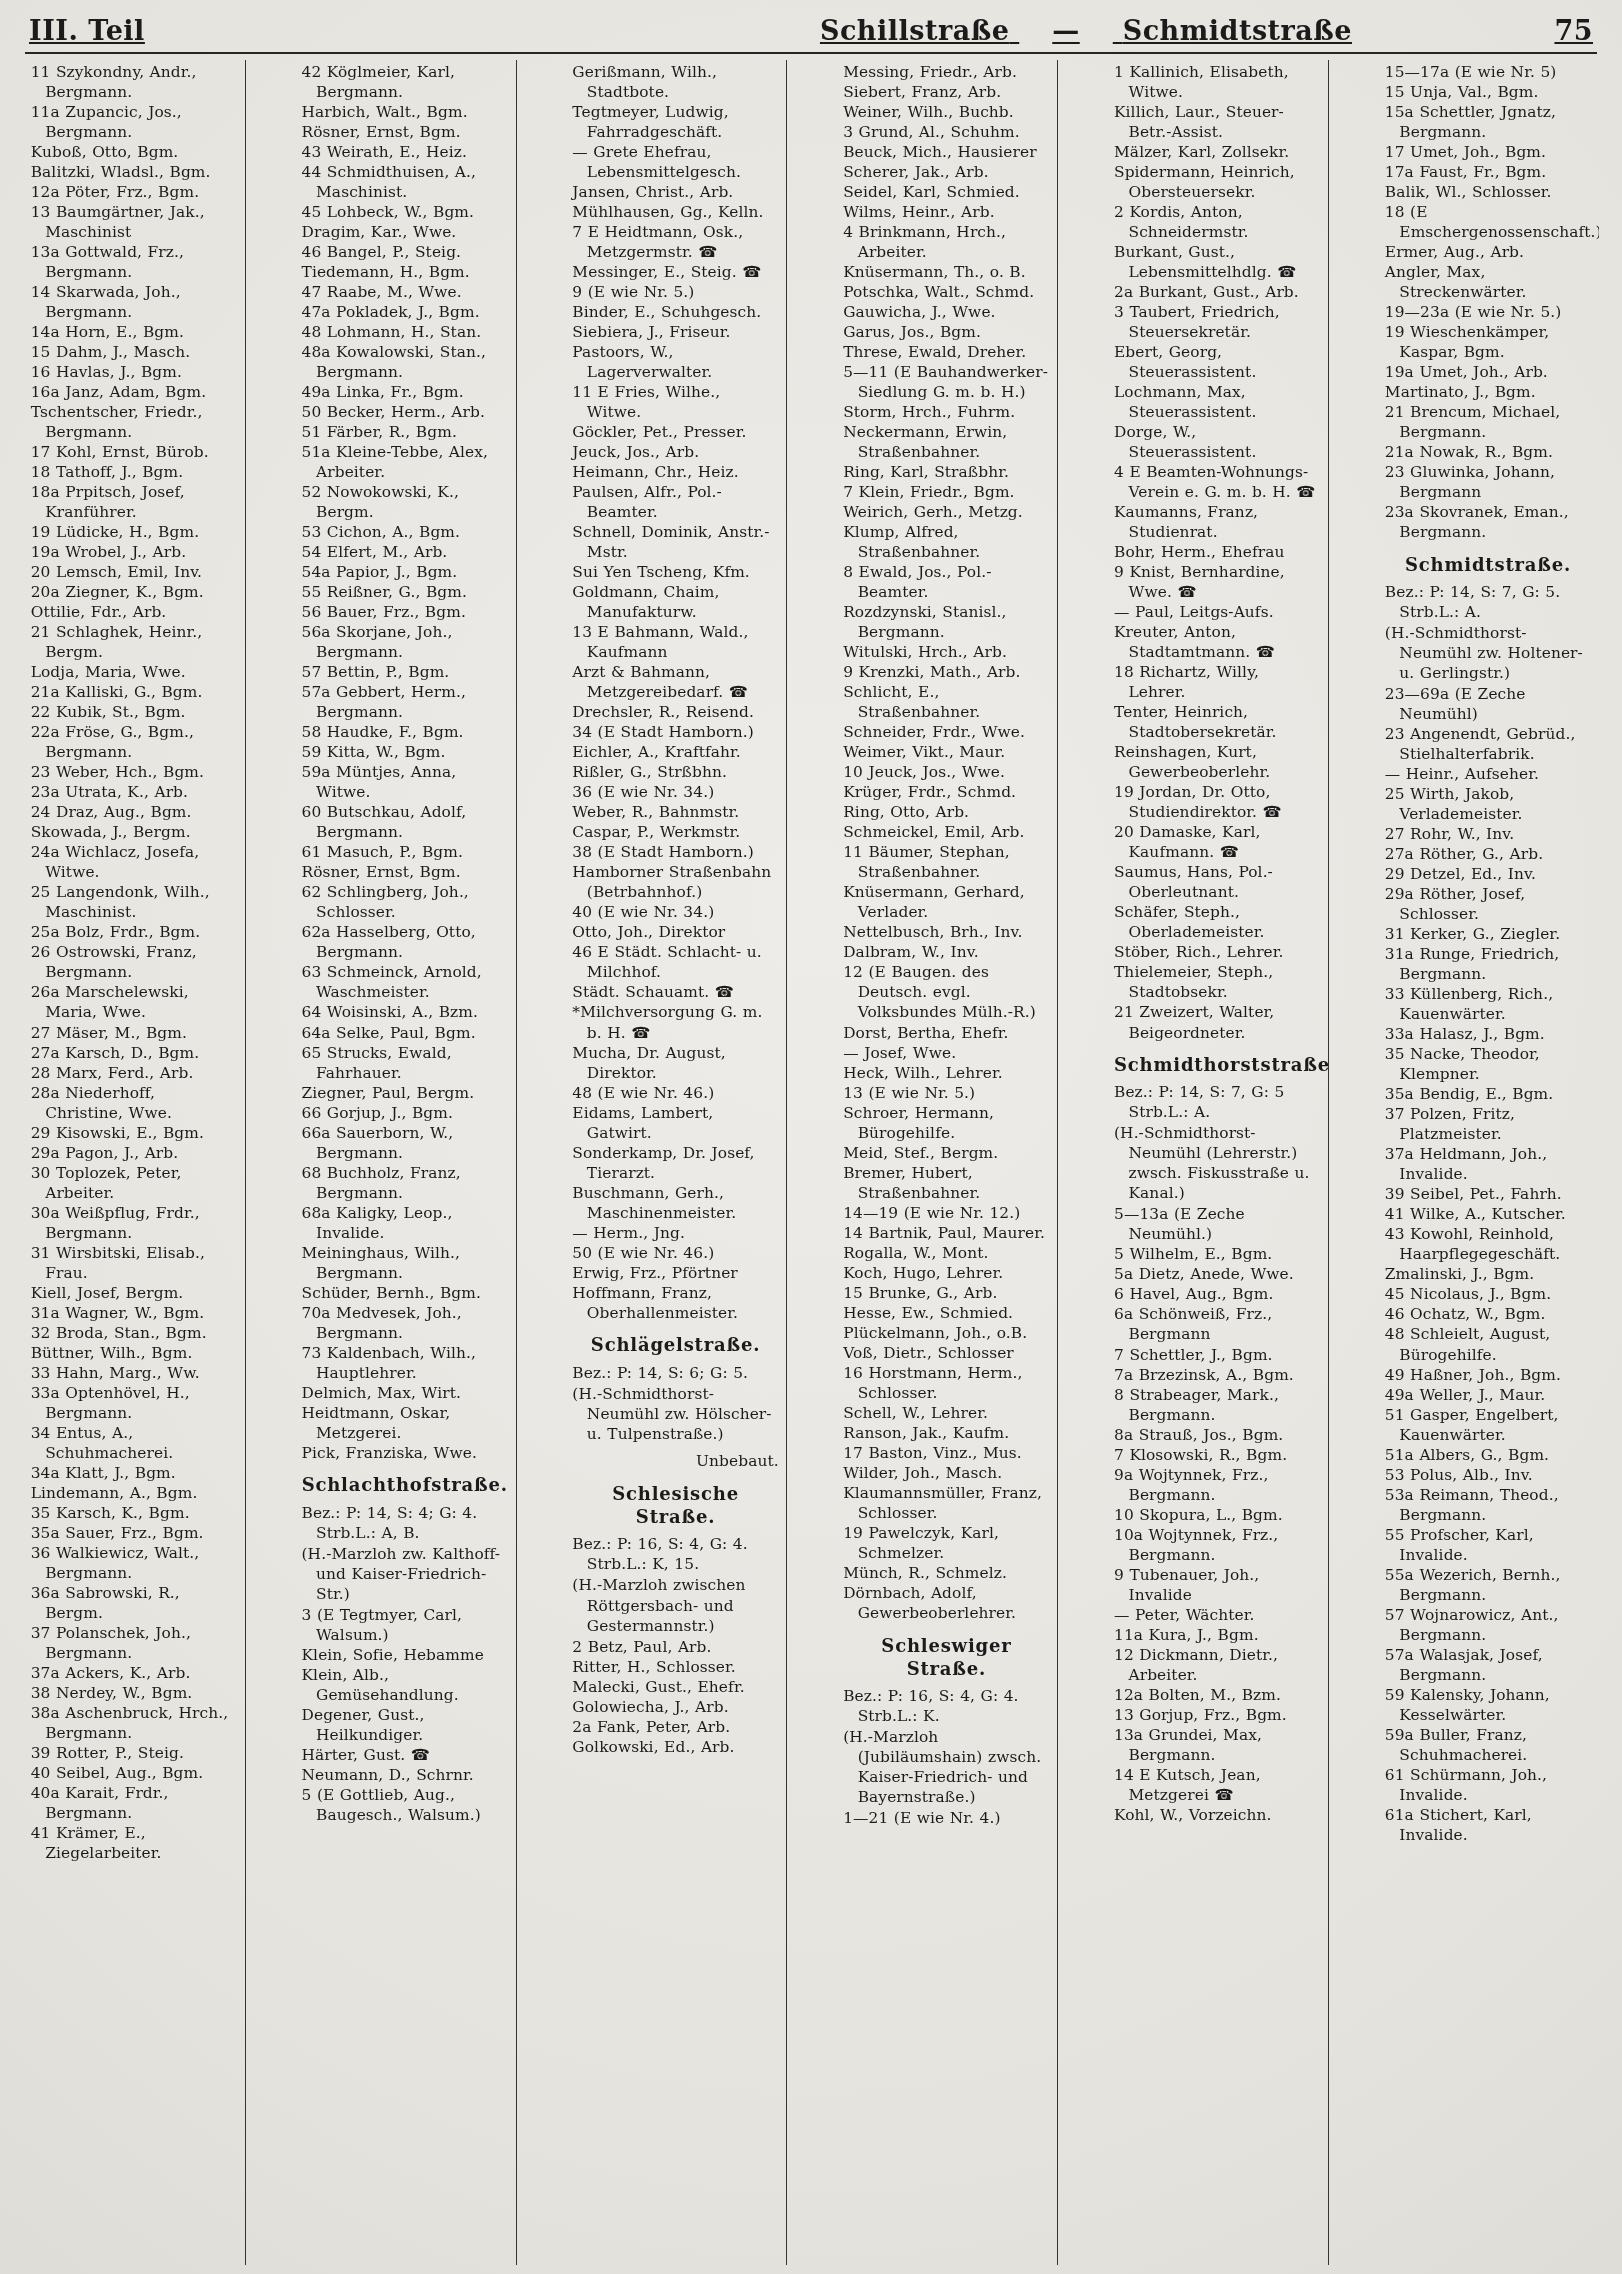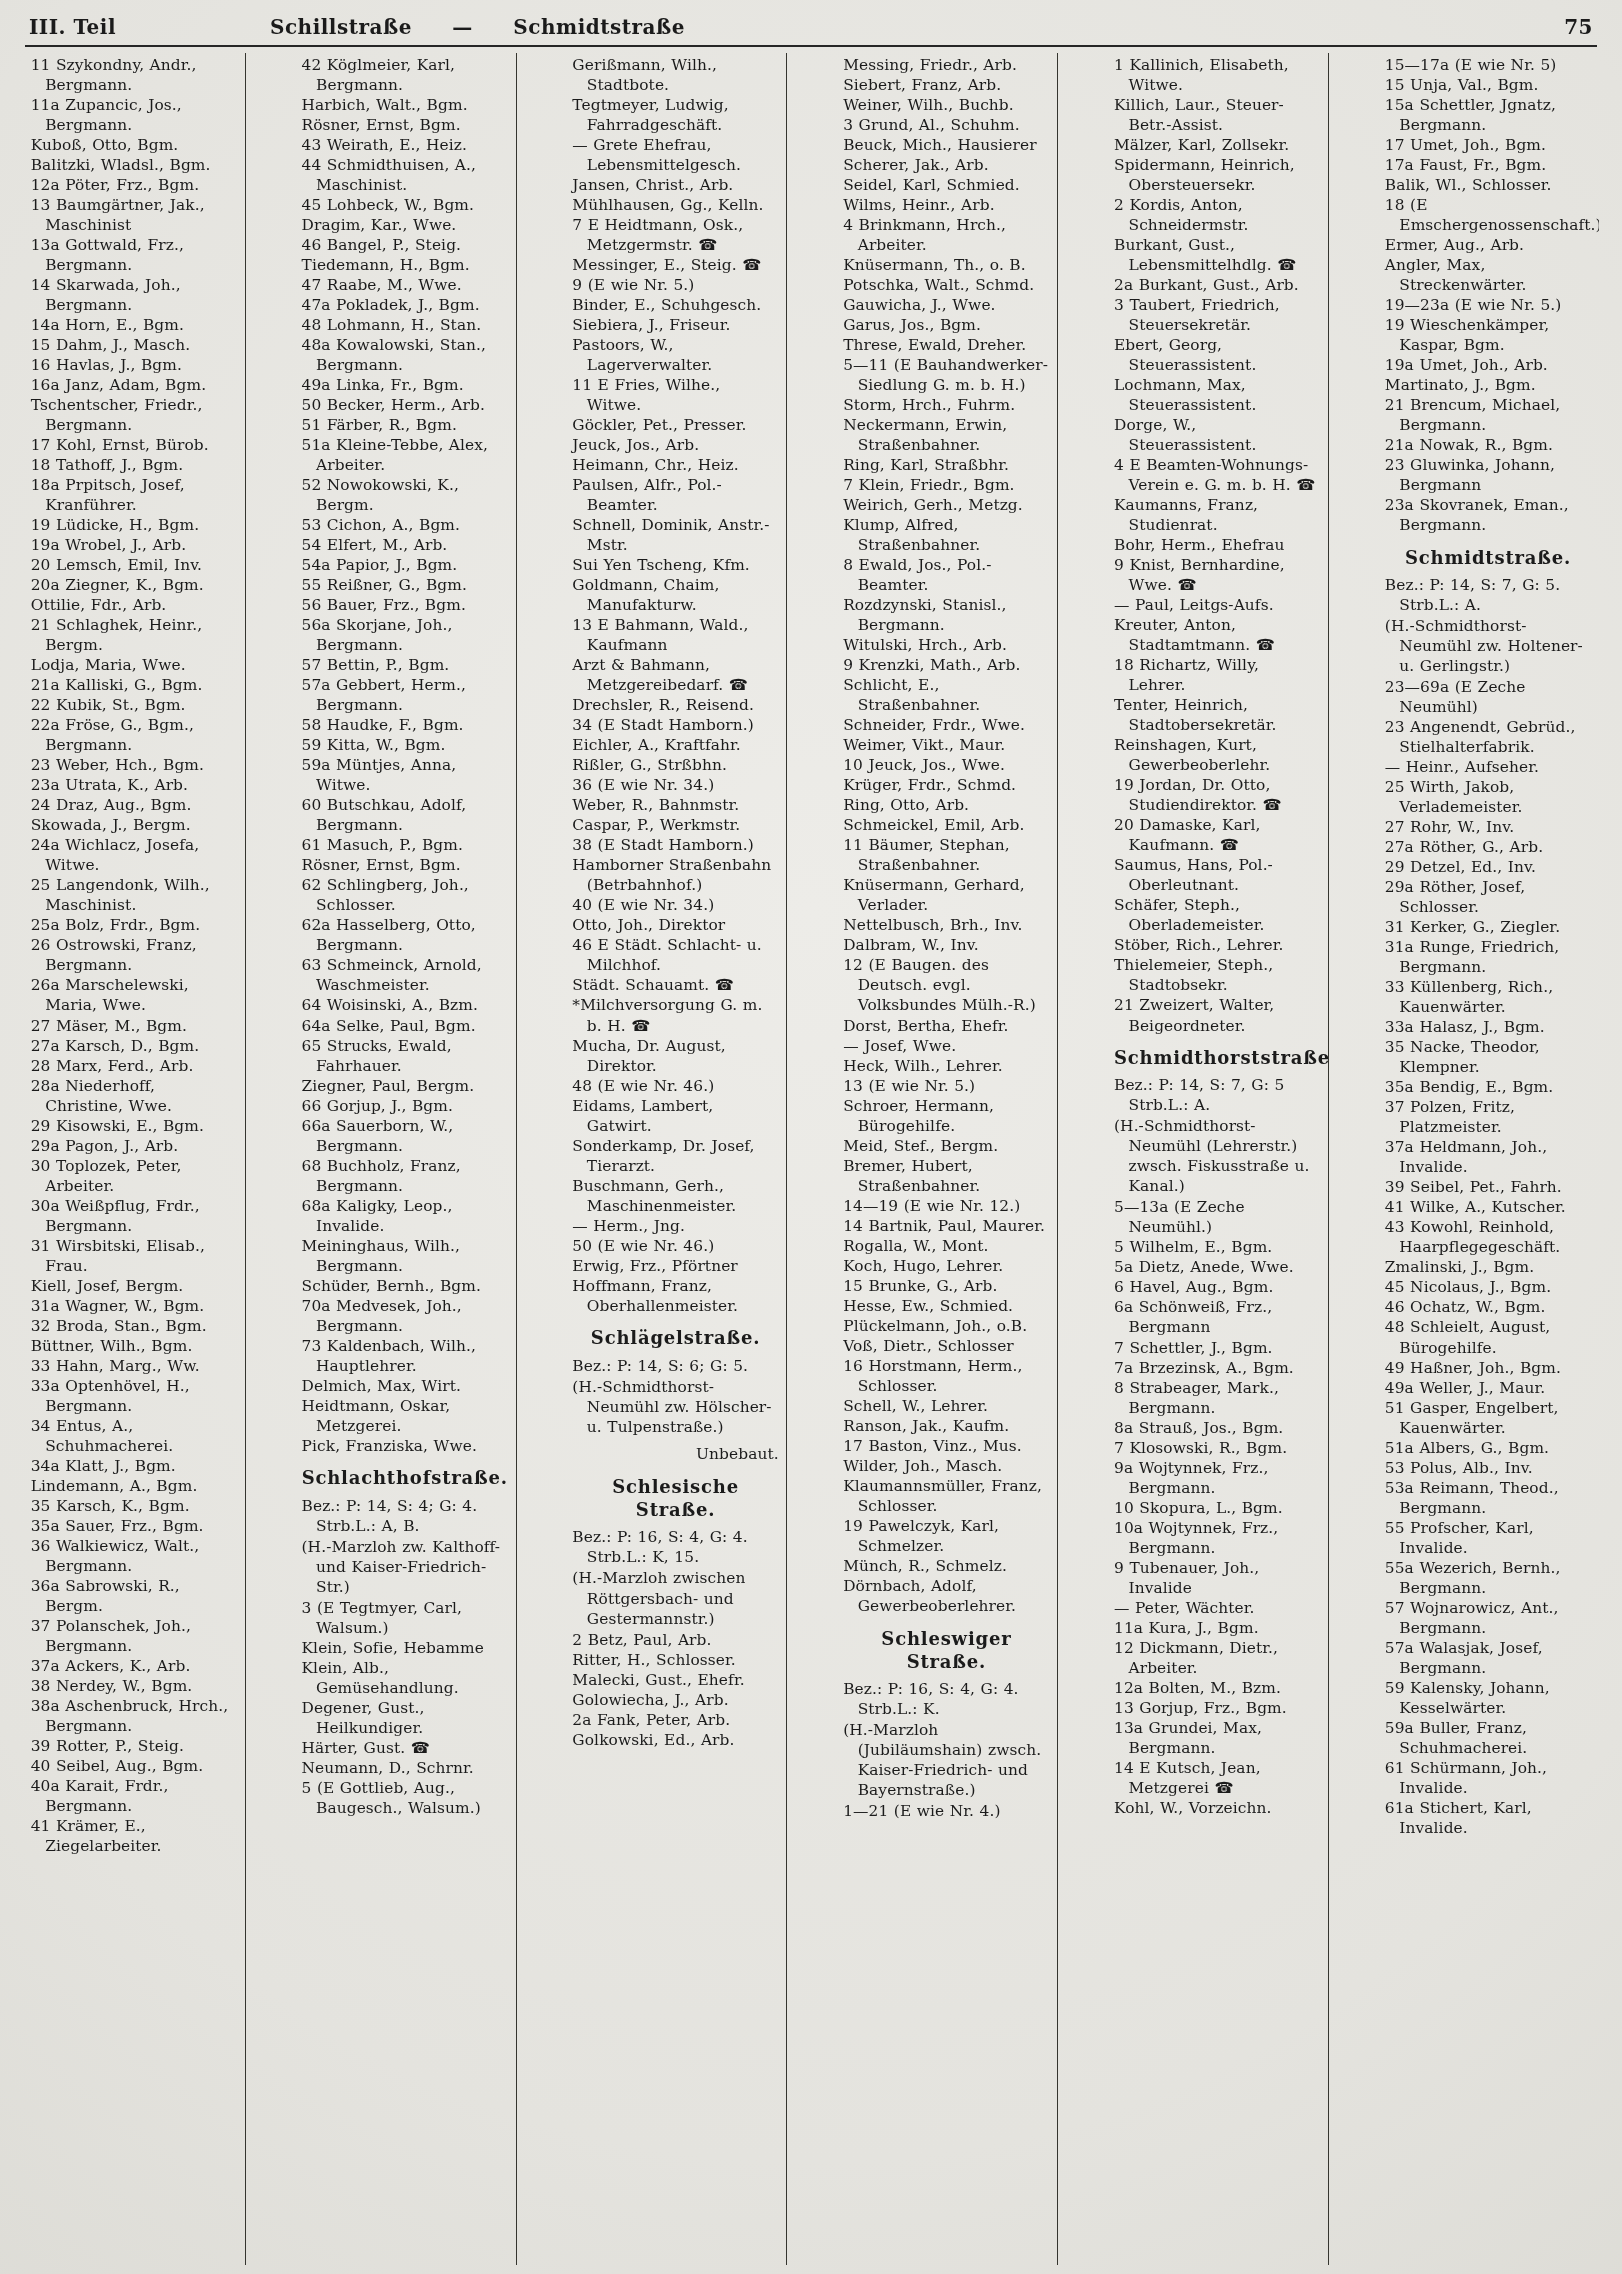--- a/index.html
+++ b/index.html
@@ -10,24 +10,24 @@
     color:#1b1b1b;
   }
   .page{
     width:1622px;height:2275px;box-sizing:border-box;
     background:radial-gradient(120% 100% at 50% 40%, #edece8 0%, #e4e3de 55%, #d4d3cc 100%);
     display:flex;flex-direction:column;
   }
   .page-header{
     display:flex;align-items:baseline;
     padding:15.4px 29px 3.9px 29px;
-    font-weight:bold;font-size:20px;letter-spacing:0.5px;
+    font-weight:bold;font-size:27px;letter-spacing:0.5px;text-decoration:underline;
   }
   .hdr-left{width:241px;text-align:left;}
-  .hdr-center{flex:1;text-align:left;}
+  .hdr-center{flex:1;text-align:right;}
   .hdr-center .dash{margin:0 33px;}
   .hdr-right{width:241px;text-align:right;}
   .rule{height:1.9px;background:#262626;margin:1.9px 25px 0 25px;}
   .columns{
     flex:1;display:flex;align-items:stretch;
     padding:5.8px 23px 9.7px 23px;box-sizing:border-box;overflow:hidden;gap:48px;
   }
   .col{
     flex:1 1 0;min-width:0;padding:1.9px 7.7px 0 7.7px;
     border-right:1px solid #35352f;

